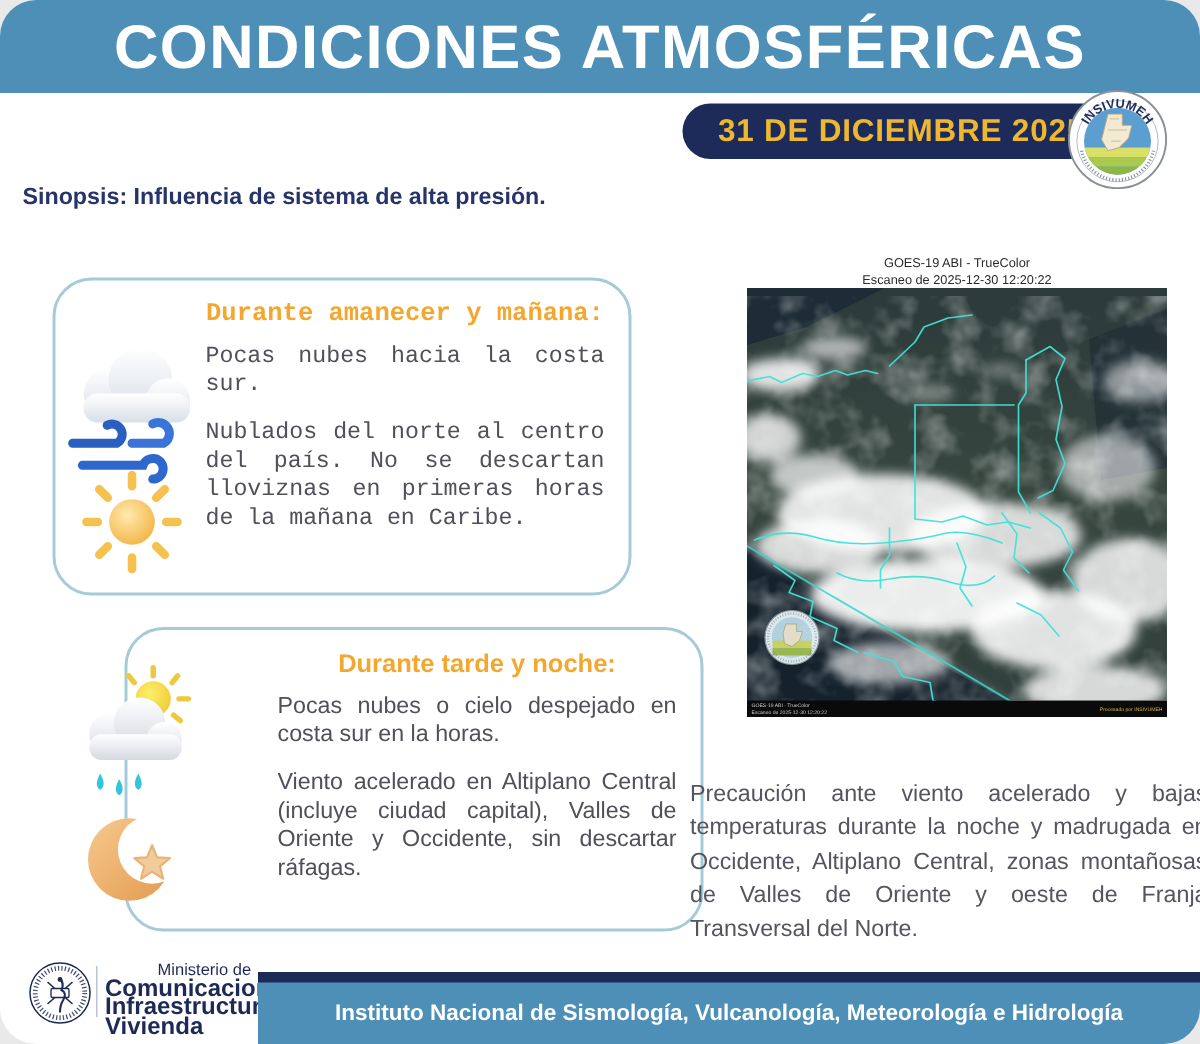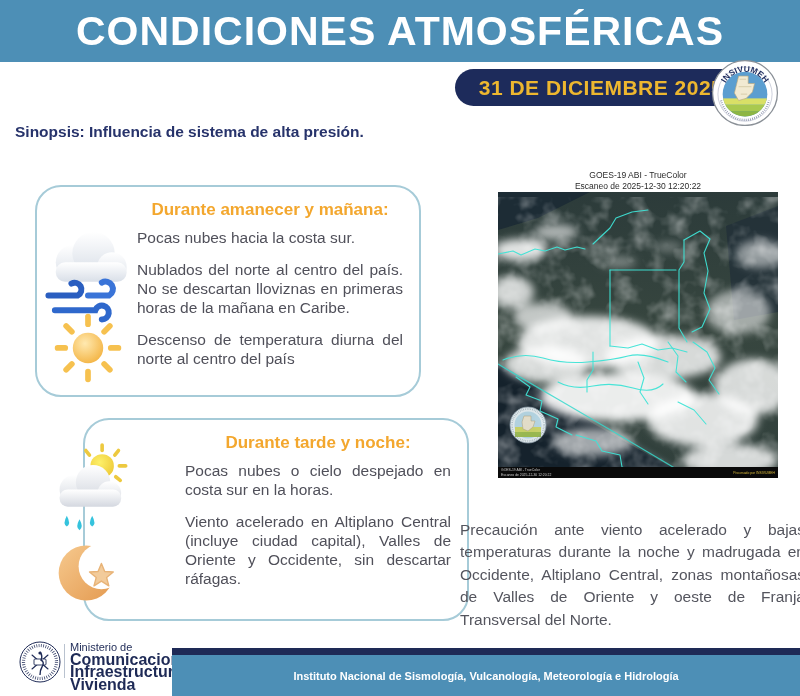--- a/index.html
+++ b/index.html
@@ -1,19 +1,20 @@
 <!DOCTYPE html>
 <html><head>
 <meta charset="utf-8">
 <style>
   html,body{margin:0;padding:0;background:#e9e9e9;}
   .page{
     position:relative;width:800px;height:696px;margin:0 auto;
     background:#ffffff;overflow:hidden;
     font-family:"Liberation Sans","DejaVu Sans",sans-serif;
+    border-radius:24px;
   }
   
   .banner{
     position:absolute;left:0;top:0;width:800px;height:62px;
     background:#4d8fb6;display:flex;align-items:center;justify-content:center;
   }
   .banner-title{
     color:#ffffff;font-size:41px;font-weight:700;letter-spacing:1px;white-space:nowrap;
   }
   
@@ -26,21 +27,21 @@
   
   .sinopsis{
     position:absolute;left:15px;top:123px;width:800px;
     color:#27336b;font-size:15.5px;font-weight:700;
   }
   
   .wbox{
     position:absolute;left:35px;width:386px;border:2px solid #a6cbd8;border-radius:26px;
     box-sizing:border-box;padding:13px 16px 10px 100px;background:#fff;
   }
-  .wbox.box1{top:185px;height:212px;}
+  .wbox.box1{top:185px;height:212px;font-family:Liberation Mono, monospace;}
   .wbox.box2{top:418px;height:203px;margin-left:48px;}
   .wbox-title{
     text-align:center;color:#f3a72e;font-size:17px;font-weight:700;margin:0 0 9px 0;
   }
   .wbox p{
     margin:0 0 13px 0;color:#50505a;font-size:15.5px;line-height:1.22;text-align:justify;
   }
   .wbox p:last-child{margin-bottom:0;}
   .wicon{position:absolute;}
   .icon-cloudwind{left:42px;top:226px;width:92px;height:104px;}
@@ -56,31 +57,31 @@
   .advisory{
     position:absolute;left:448px;top:507px;width:345px;
     color:#54555e;font-size:15.5px;line-height:1.45;text-align:justify;margin:12px;
   }
   
   .gov-seal{position:absolute;left:18px;top:640px;width:44px;height:44px;}
   .ministry-sep{position:absolute;left:64px;top:644px;width:1px;height:34px;background:#b9c2cf;}
   .ministry{
     position:absolute;left:70px;top:641px;color:#1e2a56;font-size:11px;line-height:12.5px;
   }
-  .ministry .m-light{font-weight:400;}
+  .ministry .m-light{font-weight:400;text-align:center;}
   .ministry .m-bold{font-weight:700;font-size:16px;}
   .inst-bar{
     position:absolute;left:172px;top:648px;width:628px;height:48px;background:#4d8fb6;
   }
   .inst-bar::before{
     content:"";position:absolute;left:0;top:0;width:100%;height:7px;background:#1e2a56;
   }
   .inst-bar span{
     position:absolute;left:0;top:7px;width:100%;height:41px;display:flex;
-    align-items:center;justify-content:center;color:#ffffff;font-size:11px;font-weight:700;
+    align-items:center;justify-content:center;color:#ffffff;font-size:15px;font-weight:700;
     white-space:nowrap;
   }
 </style>
 </head>
 <body>
 
 <div class="page">
 
   <div class="banner">
     <div class="banner-title">CONDICIONES ATMOSFÉRICAS</div>
@@ -116,21 +117,20 @@
       </text>
     </svg>
   </div>
 
   <div class="sinopsis">Sinopsis: Influencia de sistema de alta presión.</div>
 
   <div class="wbox box1">
     <h3 class="wbox-title">Durante amanecer y mañana:</h3>
     <p>Pocas nubes hacia la costa sur.</p>
     <p>Nublados del norte al centro del país. No se descartan lloviznas en primeras horas de la mañana en Caribe.</p>
-    <p>Descenso de temperatura diurna del norte al centro del país</p>
   </div>
 
   <div class="wbox box2">
     <h3 class="wbox-title">Durante tarde y noche:</h3>
     <p>Pocas nubes o cielo despejado en costa sur en la horas.</p>
     <p>Viento acelerado en Altiplano Central (incluye ciudad capital), Valles de Oriente y Occidente, sin descartar ráfagas.</p>
   </div>
 
   <div class="wicon icon-cloudwind">
     <svg viewBox="0 0 100 110" width="92" height="104">

